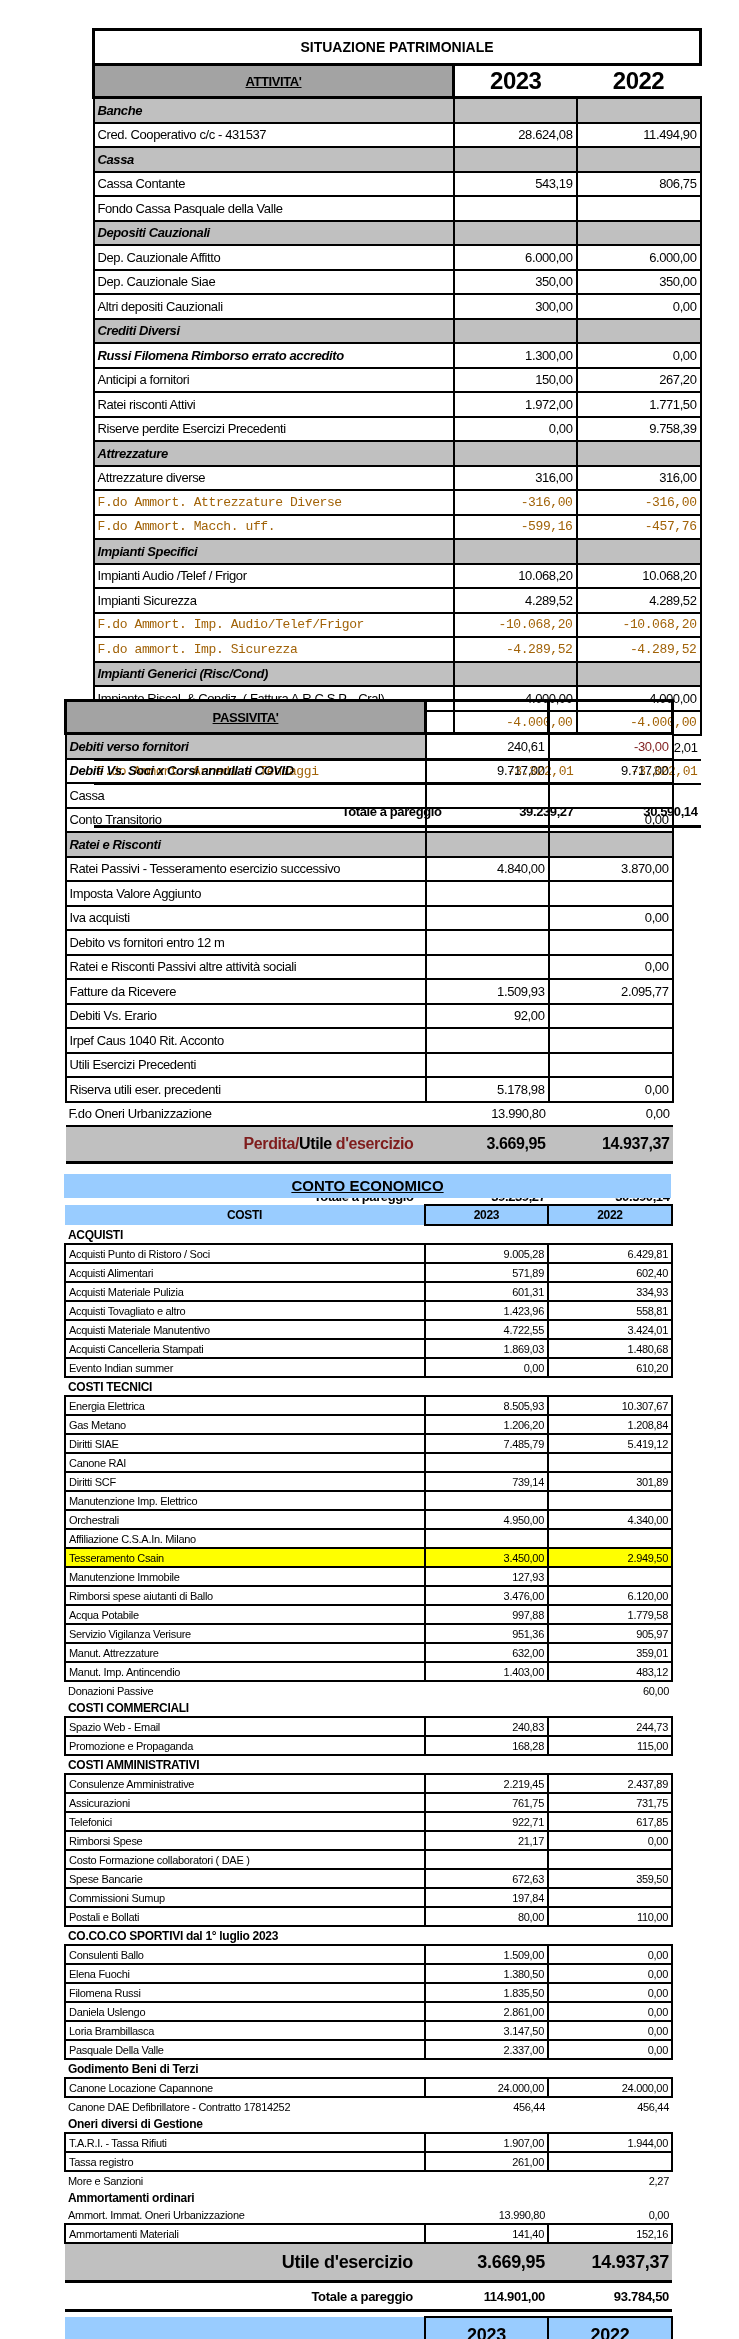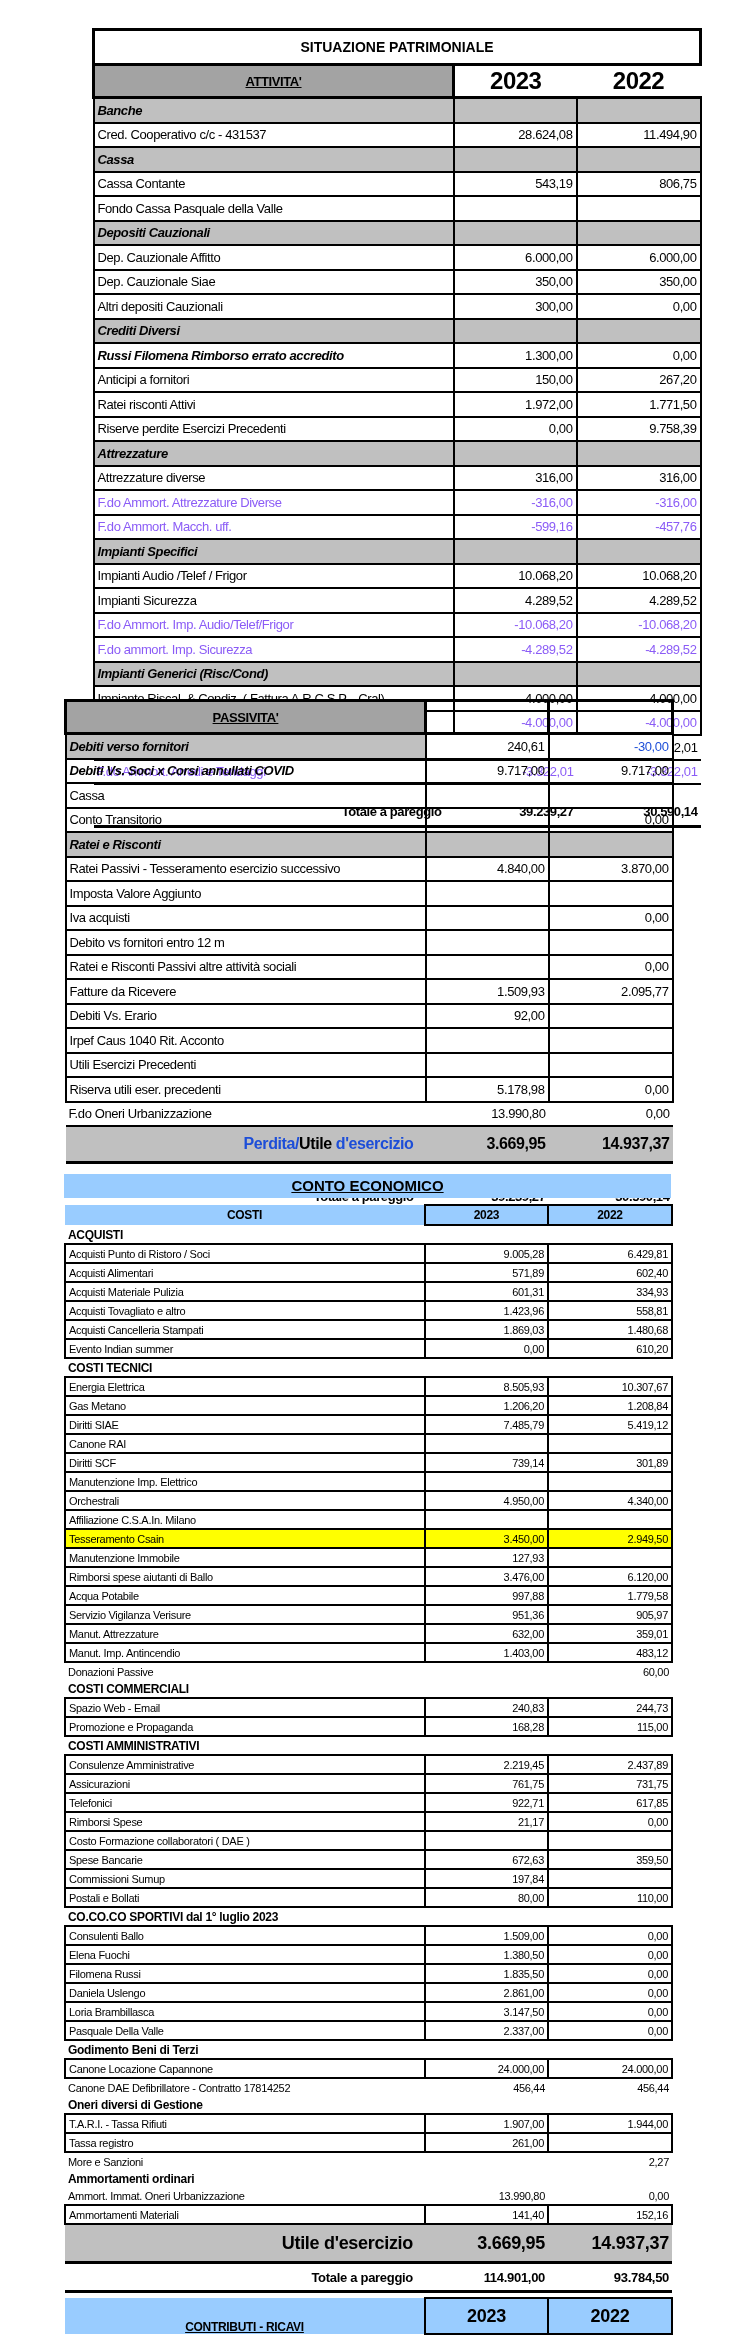--- a/index.html
+++ b/index.html
@@ -10,28 +10,28 @@
   td { padding:0 3px; white-space:nowrap; overflow:hidden; }
   .num { text-align:right; }
 
   
   .sp td { height:22.5px; font-size:13px; font-family:"Liberation Sans Narrow","Liberation Sans", sans-serif; letter-spacing:-0.4px; border:2px solid #000; }
   .sp .title td { height:32px; text-align:center; font-weight:bold; font-size:14px; border:3px solid #000; letter-spacing:0; }
   .sp .hdr td { height:30px; border-width:3px; }
   .sp .hdr .lbl { background:#a3a3a3; text-align:center; font-weight:bold; text-decoration:underline; font-size:13px; }
   .sp .hdr .yr { text-align:center; font-weight:bold; font-size:24px; border-left:none; border-right:none; letter-spacing:-0.5px; }
   .sp .grp td { background:#c0c0c0; font-weight:bold; font-style:italic; }
-  .sp .red td { color:#8b5cf6; }
+  .sp .red td { color:#a16207;font-family:Liberation Mono, monospace; }
   .sp .bold-it td:first-child { font-weight:bold; font-style:italic; }
   .sp .total td { border:none; border-bottom:3px solid #000; font-weight:bold; font-size:13px; height:28px; }
   .sp .total td.tl { text-align:right; padding-right:12px; }
   .sp .nob td { border-left:none; border-right:none; }
   .sp .result td { background:#c0c0c0; height:34px; font-weight:bold; font-size:16px; border-left:none; border-right:none; border-bottom:3px solid #000; }
   .sp .result td.rl { text-align:right; padding-right:12px;padding-left:24px; }
-  .redtxt { color:#1d4ed8; }
+  .redtxt { color:#7f1d1d; }
 
   
   .ce td { height:17px; font-size:11px; letter-spacing:-0.3px; border:2px solid #000; }
   .ce .sec td { border:none; font-weight:bold; font-size:12px; height:17px; }
   .ce .plain td { border-left:none; border-right:none; border-top:none; border-bottom:none; }
   .ce .hl td { background:#ffff00; }
   .ce .colh td { background:#99ccff; text-align:center; font-weight:bold; font-size:12px; height:18px; }
   .ce .colh td.lab { border:none; }
   .ce .colh2 td { background:#99ccff; text-align:center; font-weight:bold; font-size:18px; height:34px; }
   .ce .colh2 td.lab { border:none; font-size:12px; text-decoration:underline; vertical-align:bottom; }
@@ -354,20 +354,25 @@
           <td>Acquisti Materiale Pulizia</td>
           <td class="num">601,31</td>
           <td class="num">334,93</td>
         </tr>
         <tr>
           <td>Acquisti Tovagliato e altro</td>
           <td class="num">1.423,96</td>
           <td class="num">558,81</td>
         </tr>
         <tr>
+          <td>Acquisti Materiale Manutentivo</td>
+          <td class="num">4.722,55</td>
+          <td class="num">3.424,01</td>
+        </tr>
+        <tr>
           <td>Acquisti Cancelleria  Stampati</td>
           <td class="num">1.869,03</td>
           <td class="num">1.480,68</td>
         </tr>
         <tr>
           <td>Evento Indian summer</td>
           <td class="num">0,00</td>
           <td class="num">610,20</td>
         </tr>
         <tr class="sec">

